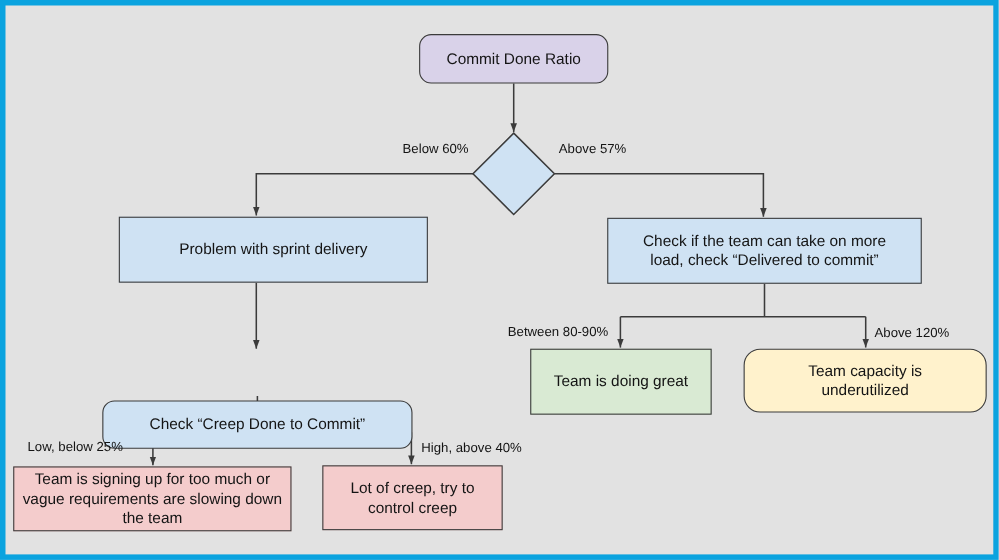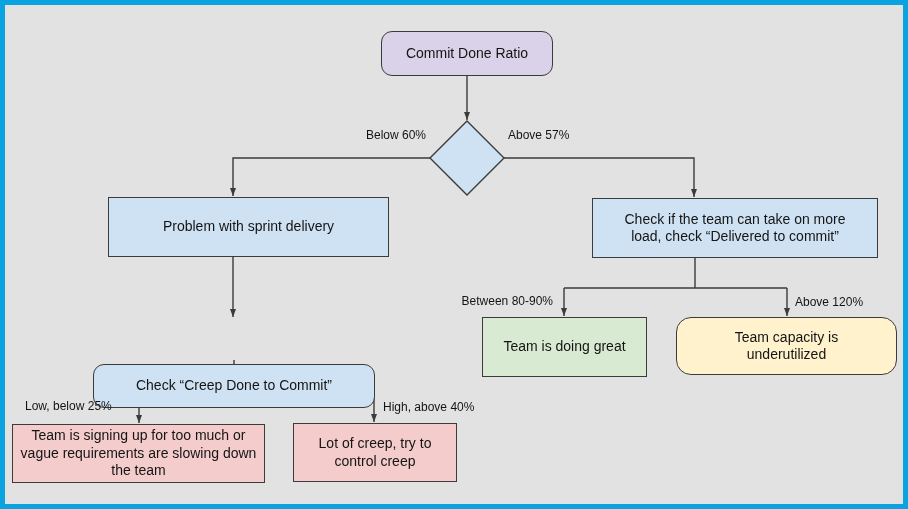--- a/index.html
+++ b/index.html
@@ -31,21 +31,21 @@
     position:absolute;font-size:12px;white-space:nowrap;line-height:1.2;
   }
   .edge-label.right-align{text-align:right;}
 
   
   #node-root{left:376px;top:26px;width:172px;height:45px;}
   #node-problem{left:87px;top:192px;width:281px;height:60px;padding:0 6px;margin-left:16px;}
   #node-check-creep{left:88px;top:313px;width:282px;height:44px;margin-top:46px;}
   #node-too-much{left:7px;top:419px;width:253px;height:59px;padding:0 4px;}
   #node-lot-of-creep{left:288px;top:418px;width:164px;height:59px;padding:0 8px;}
-  #node-check-more-load{left:547px;top:193px;width:286px;height:60px;padding:0 17px;margin-left:40px;}
+  #node-check-more-load{left:547px;top:193px;width:286px;height:60px;padding:0 17px;}
   #node-doing-great{left:477px;top:312px;width:165px;height:60px;padding:0 6px;}
   #node-underutilized{left:671px;top:312px;width:221px;height:58px;padding:0 25px;border-radius:15px;}
 
   
   #label-below-60{left:290px;top:123px;width:131px;}
   #label-above-70{left:503px;top:123px;}
   #label-low-below-25{left:8px;top:394px;margin-left:12px;}
   #label-high-above-40{left:378px;top:395px;}
   #label-between-80-90{left:408px;top:289px;width:140px;}
   #label-above-120{left:790px;top:290px;}

